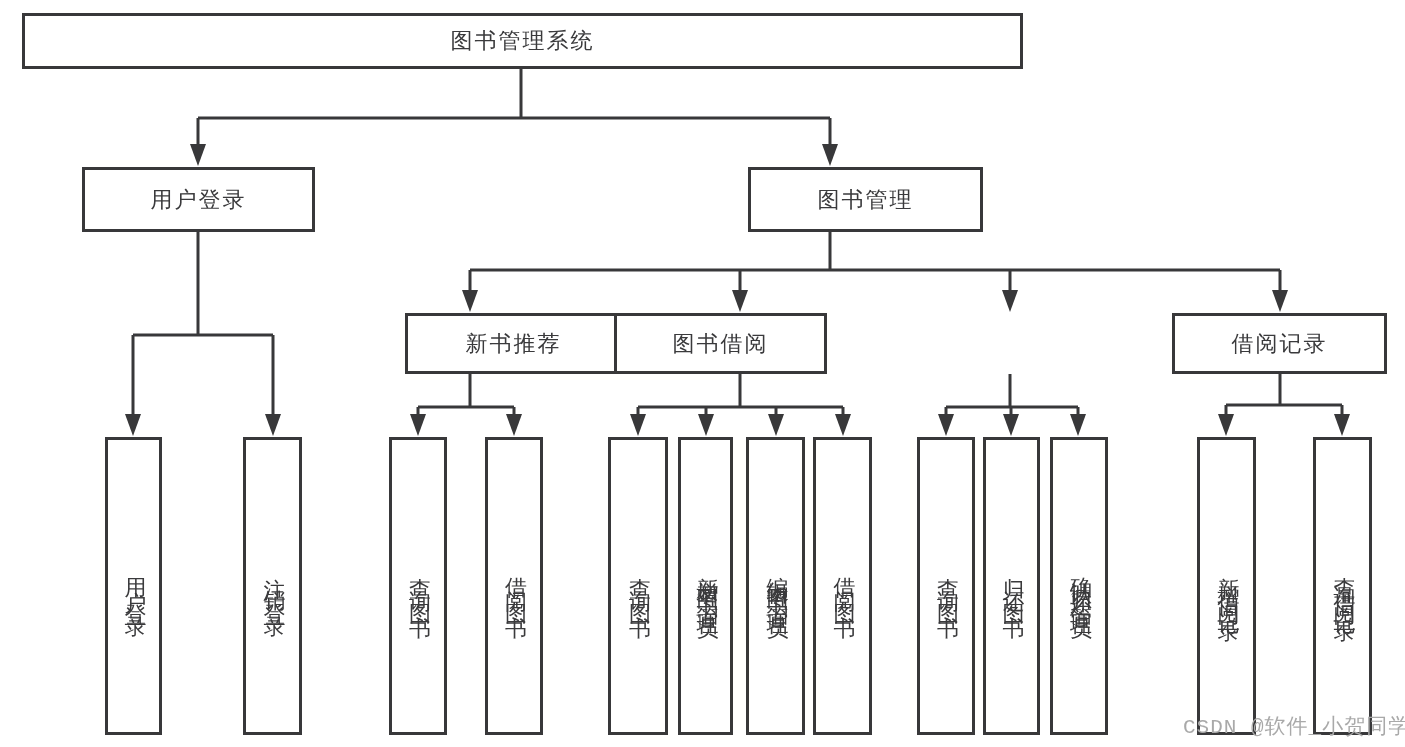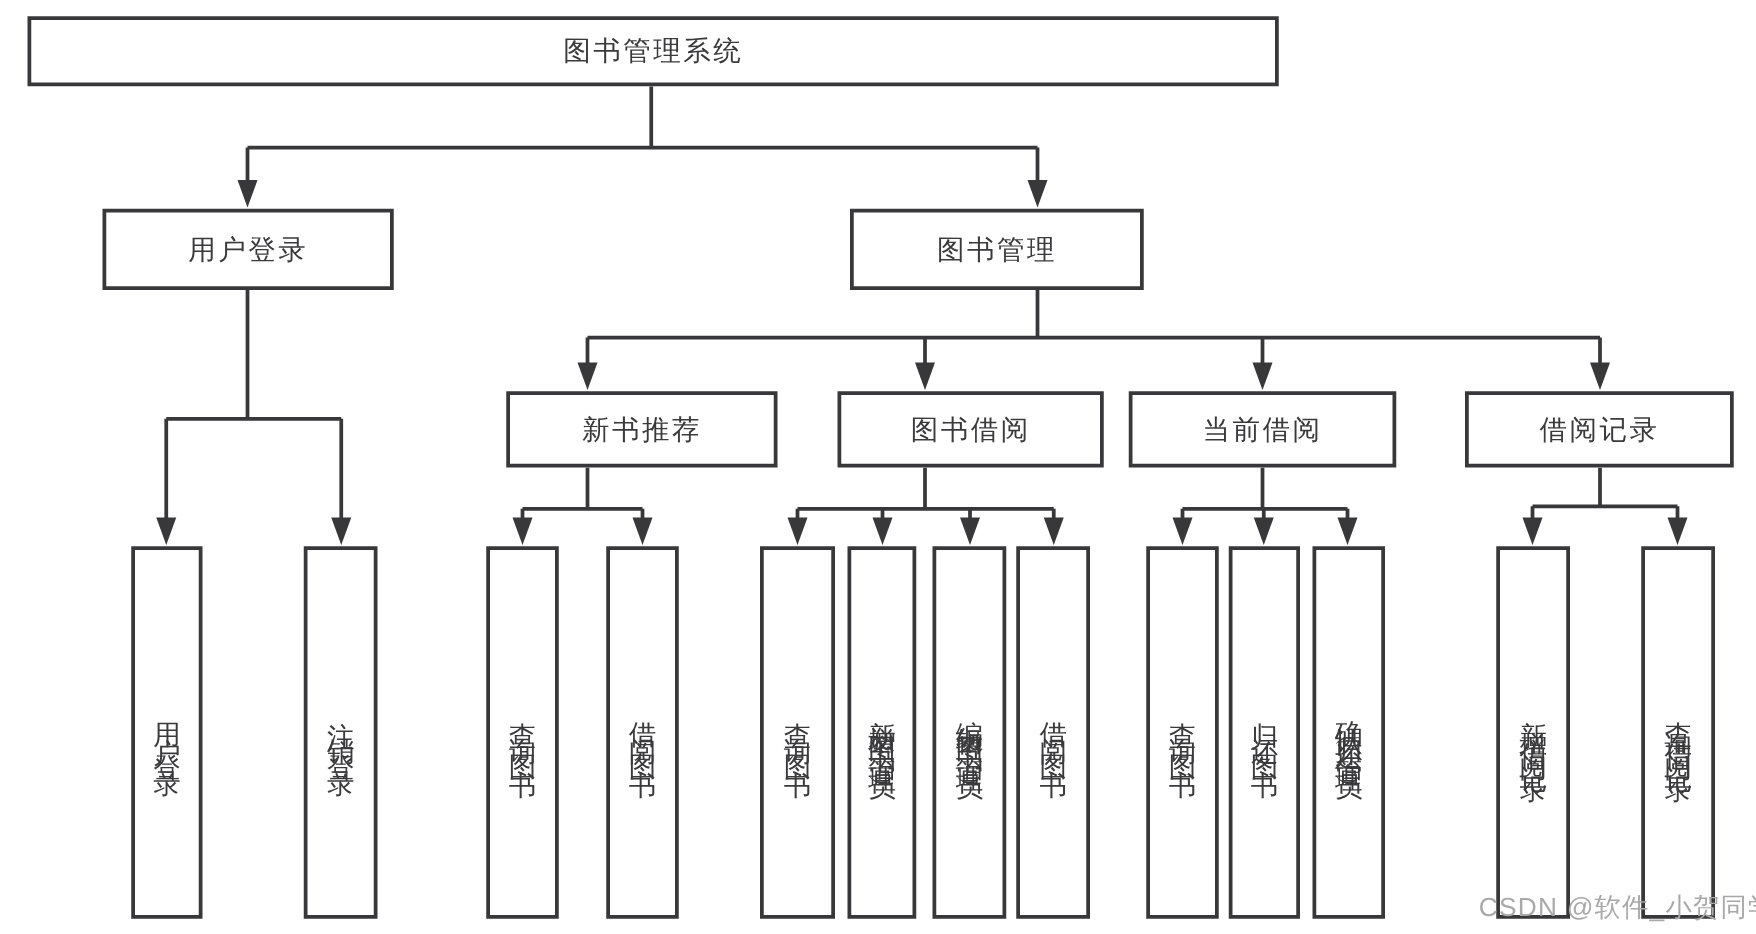--- a/index.html
+++ b/index.html
@@ -1,21 +1,21 @@
 <!DOCTYPE html>
 <html><head>
 <meta charset="utf-8">
 <style>
   html, body { margin: 0; padding: 0; background: #ffffff; }
   .stage {
     position: relative;
     width: 1405px;
     height: 747px;
     background: #ffffff;
-    font-family: Liberation Sans, sans-serif;
+    font-family: Liberation Mono, monospace;
     overflow: hidden;
   }
   .connectors {
     position: absolute;
     left: 0; top: 0;
     width: 1405px; height: 747px;
     z-index: 1;
   }
   .box {
     position: absolute;
@@ -48,23 +48,23 @@
     top: 712px;
     font-size: 21px;
     color: #a9a9a9;
     letter-spacing: 1px;
     white-space: nowrap;
     z-index: 5;
   }
   
   #root-box        { left: 22px;   top: 13px;  width: 1001px; height: 56px; }
   #user-login-box  { left: 82px;   top: 167px; width: 233px;  height: 65px; }
-  #book-mgmt-box   { left: 680px;  top: 167px; width: 235px;  height: 65px; }
+  #book-mgmt-box   { left: 748px;  top: 167px; width: 235px;  height: 65px; }
   #new-books-box   { left: 362px;  top: 313px; width: 217px;  height: 61px; margin-left: 43px; }
-  #book-borrow-box { left: 670px;  top: 313px; width: 213px;  height: 61px; justify-content: center; }
+  #book-borrow-box { left: 614px;  top: 313px; width: 213px;  height: 61px; justify-content: center; }
   #cur-borrow-box  { left: 903px;  top: 313px; width: 214px;  height: 61px; }
   #records-box     { left: 1172px; top: 313px; width: 215px;  height: 61px; }
   .leaf { top: 437px; height: 298px; }
   #leaf-a1 { left: 105px;  width: 57px; }
   #leaf-a2 { left: 243px;  width: 59px; }
   #leaf-b1 { left: 389px;  width: 58px; }
   #leaf-b2 { left: 485px;  width: 58px; }
   #leaf-c1 { left: 608px;  width: 60px; }
   #leaf-c2 { left: 678px;  width: 55px; }
   #leaf-c3 { left: 746px;  width: 59px; }
@@ -130,23 +130,20 @@
   <div class="box" id="book-mgmt-box">
     <span class="hlabel">图书管理</span>
   </div>
 
   <div class="box" id="new-books-box">
     <span class="hlabel">新书推荐</span>
   </div>
   <div class="box" id="book-borrow-box">
     <span class="hlabel">图书借阅</span>
   </div>
-  <div class="box" id="cur-borrow-box">
-    <span class="hlabel">当前借阅</span>
-  </div>
   <div class="box" id="records-box">
     <span class="hlabel">借阅记录</span>
   </div>
 
   <div class="box leaf" id="leaf-a1">
     <span class="vlabel ls-4">用户登录</span>
   </div>
   <div class="box leaf" id="leaf-a2">
     <span class="vlabel ls-4">注销登录</span>
   </div>

